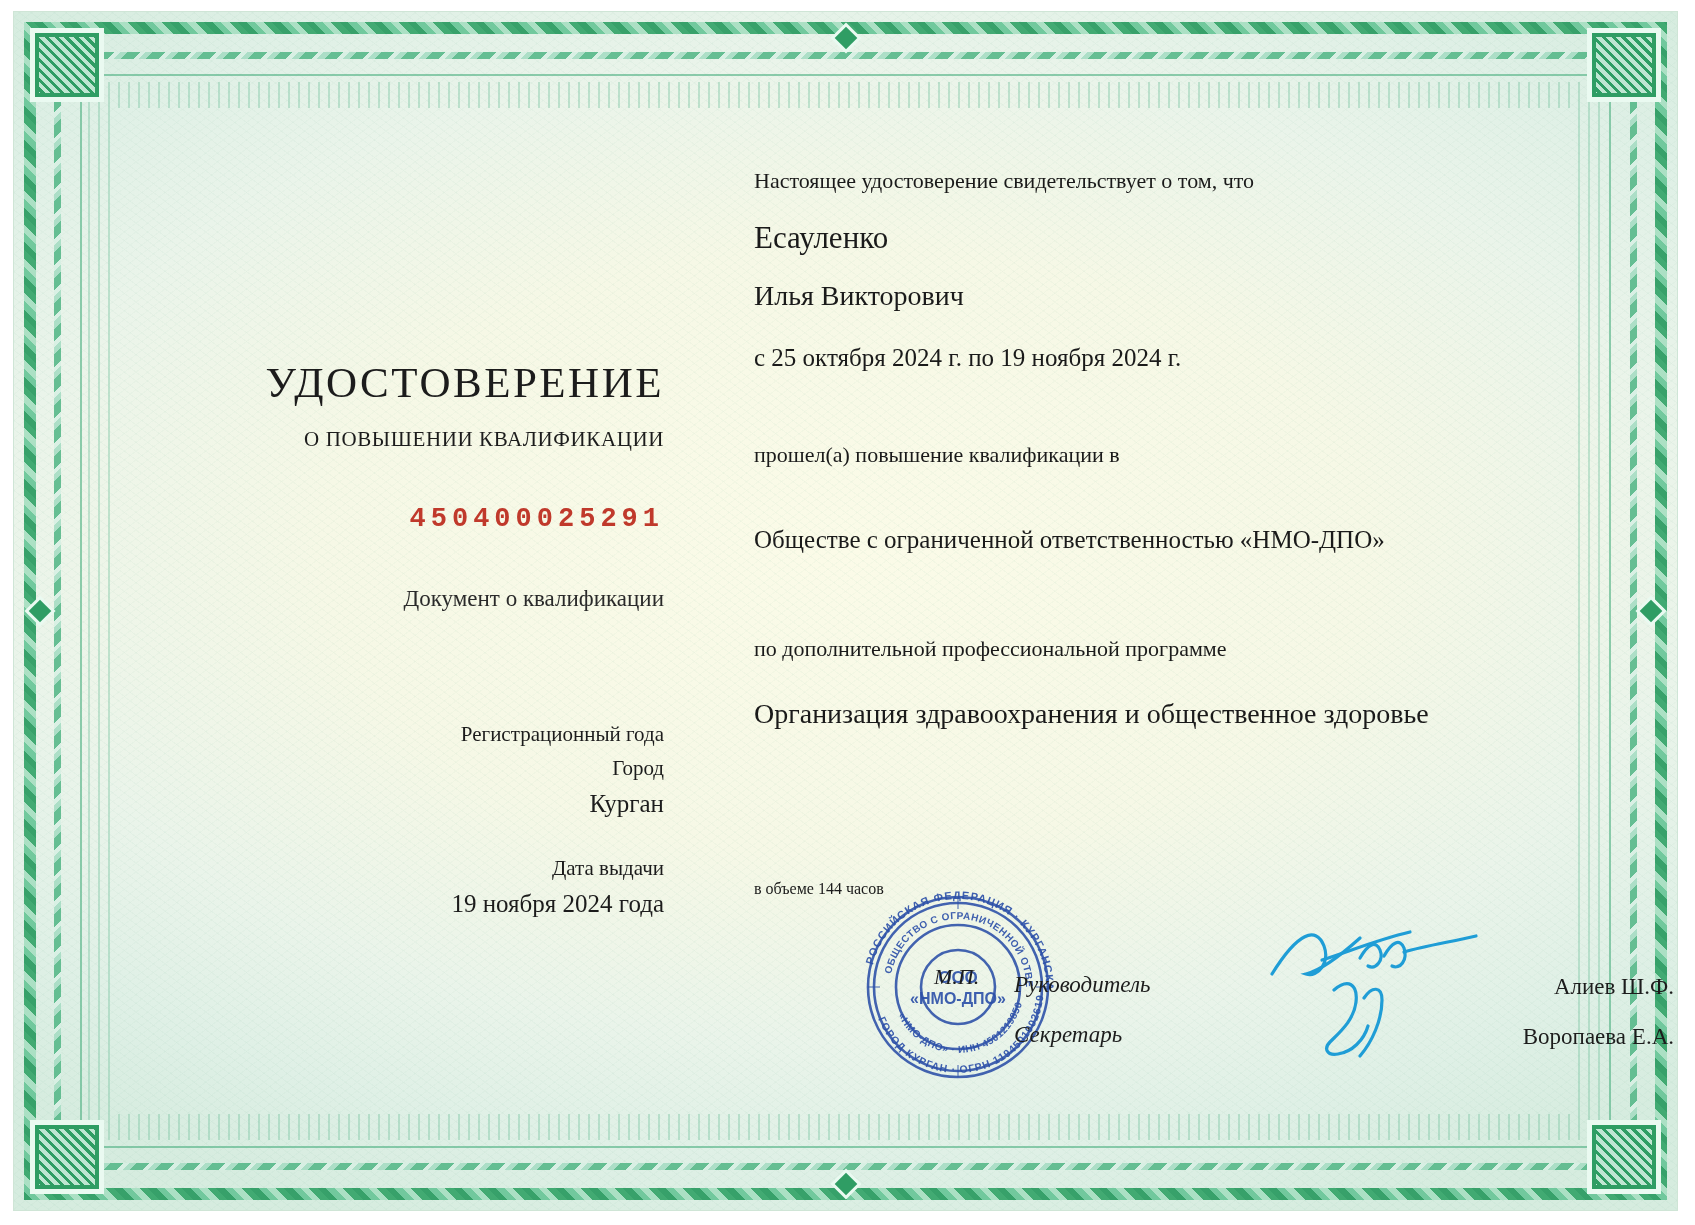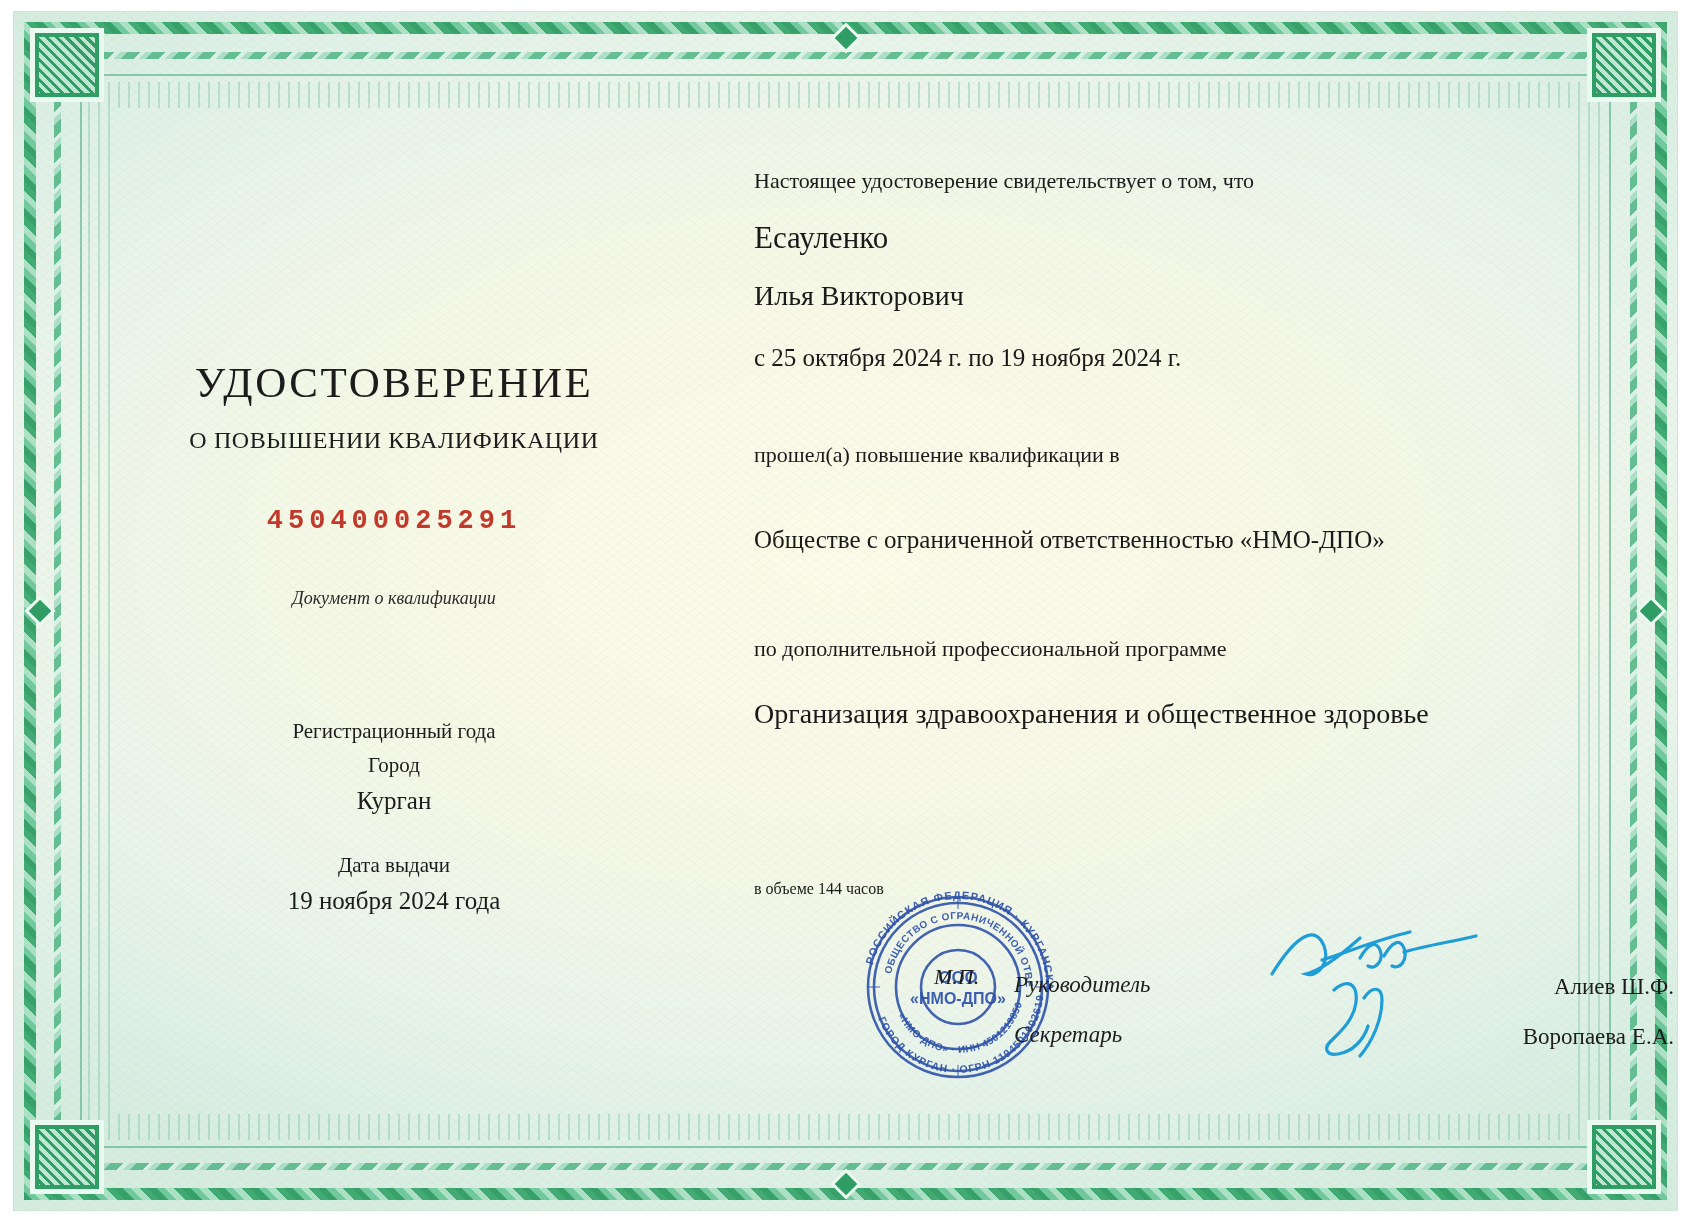--- a/index.html
+++ b/index.html
@@ -113,46 +113,45 @@
     right: 100px;
     bottom: 96px;
   }
 
   
   .left-col {
     position: absolute;
     left: 10px;
     top: 250px;
     width: 540px;
-    text-align: center;
+    text-align: right;
     color: #1c1c1c;
   }
   .doc-title {
     font-size: 43px;
     letter-spacing: 2.5px;
     font-weight: 400;
     margin: 0 0 20px 0;
     white-space: nowrap;
   }
   .doc-subtitle {
-    font-size: 24px;
+    font-size: 21px;
     letter-spacing: .6px;
     margin: 0 0 52px 0;
   }
   .serial {
     font-family: "Liberation Mono", monospace;
     font-size: 27px;
     letter-spacing: 5px;
     color: #c0392b;
     margin: 0 0 52px 0;
     font-weight: 700;
   }
   .doc-kind {
-    font-style: italic;
-    font-size: 18px;
+    font-size: 23px;
     margin: 0 0 110px 0;
     color: #2a2a2a;
   }
   .field-label {
     font-size: 21px;
     margin: 0 0 9px 0;
   }
   .field-value {
     font-size: 25px;
     margin: 0 0 38px 0;

